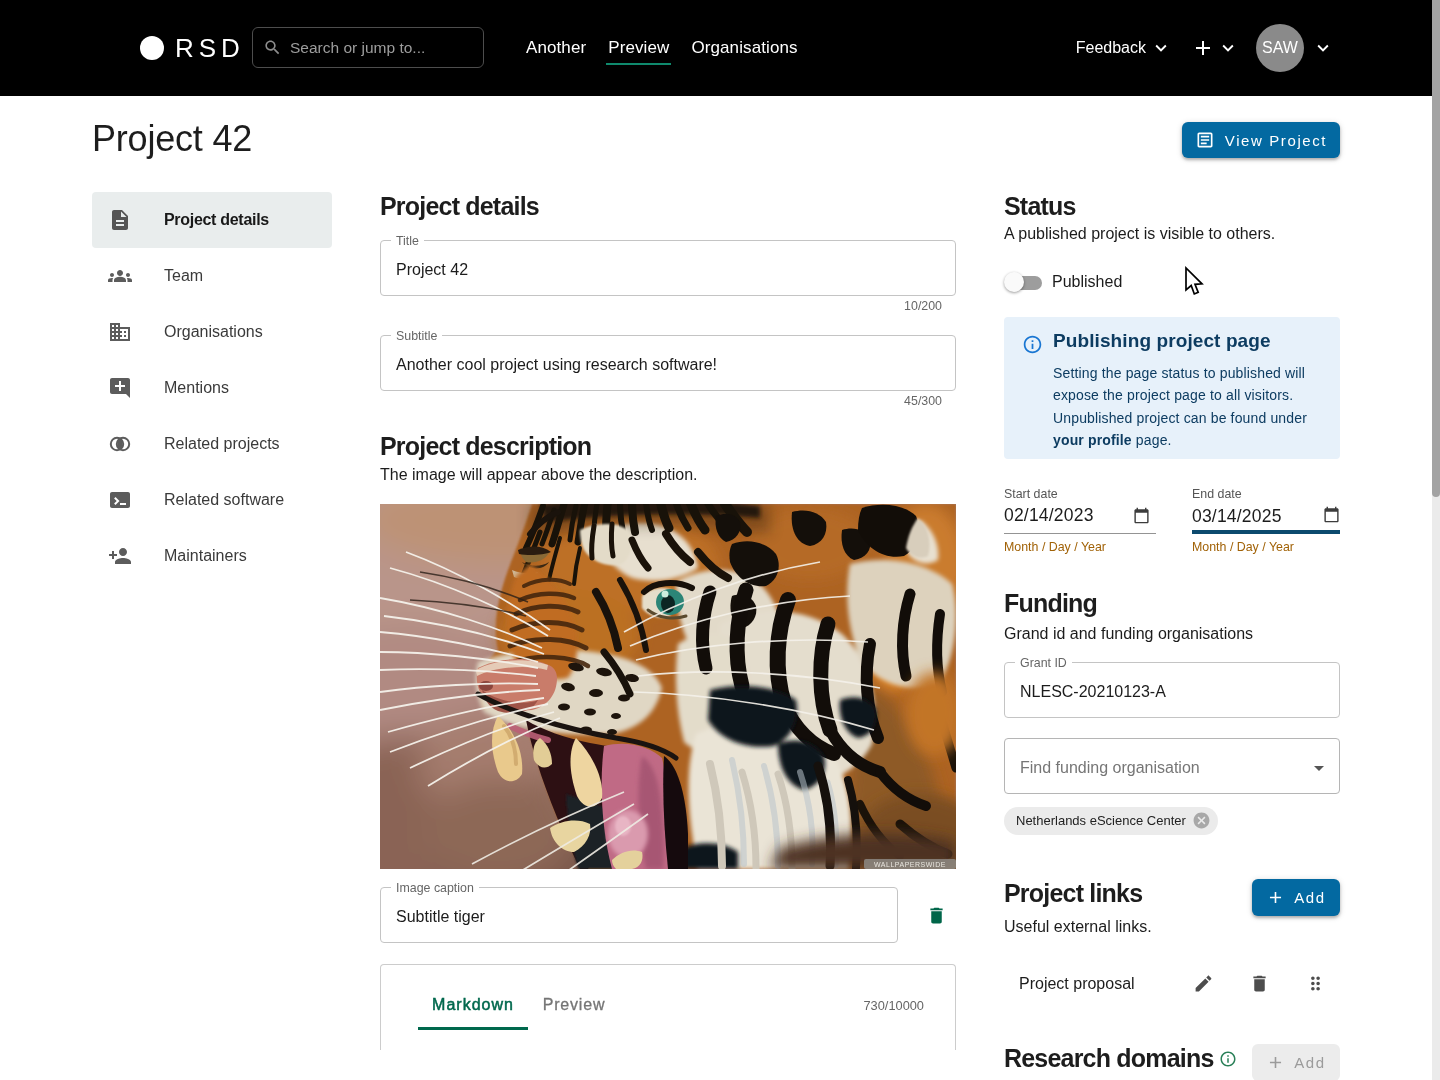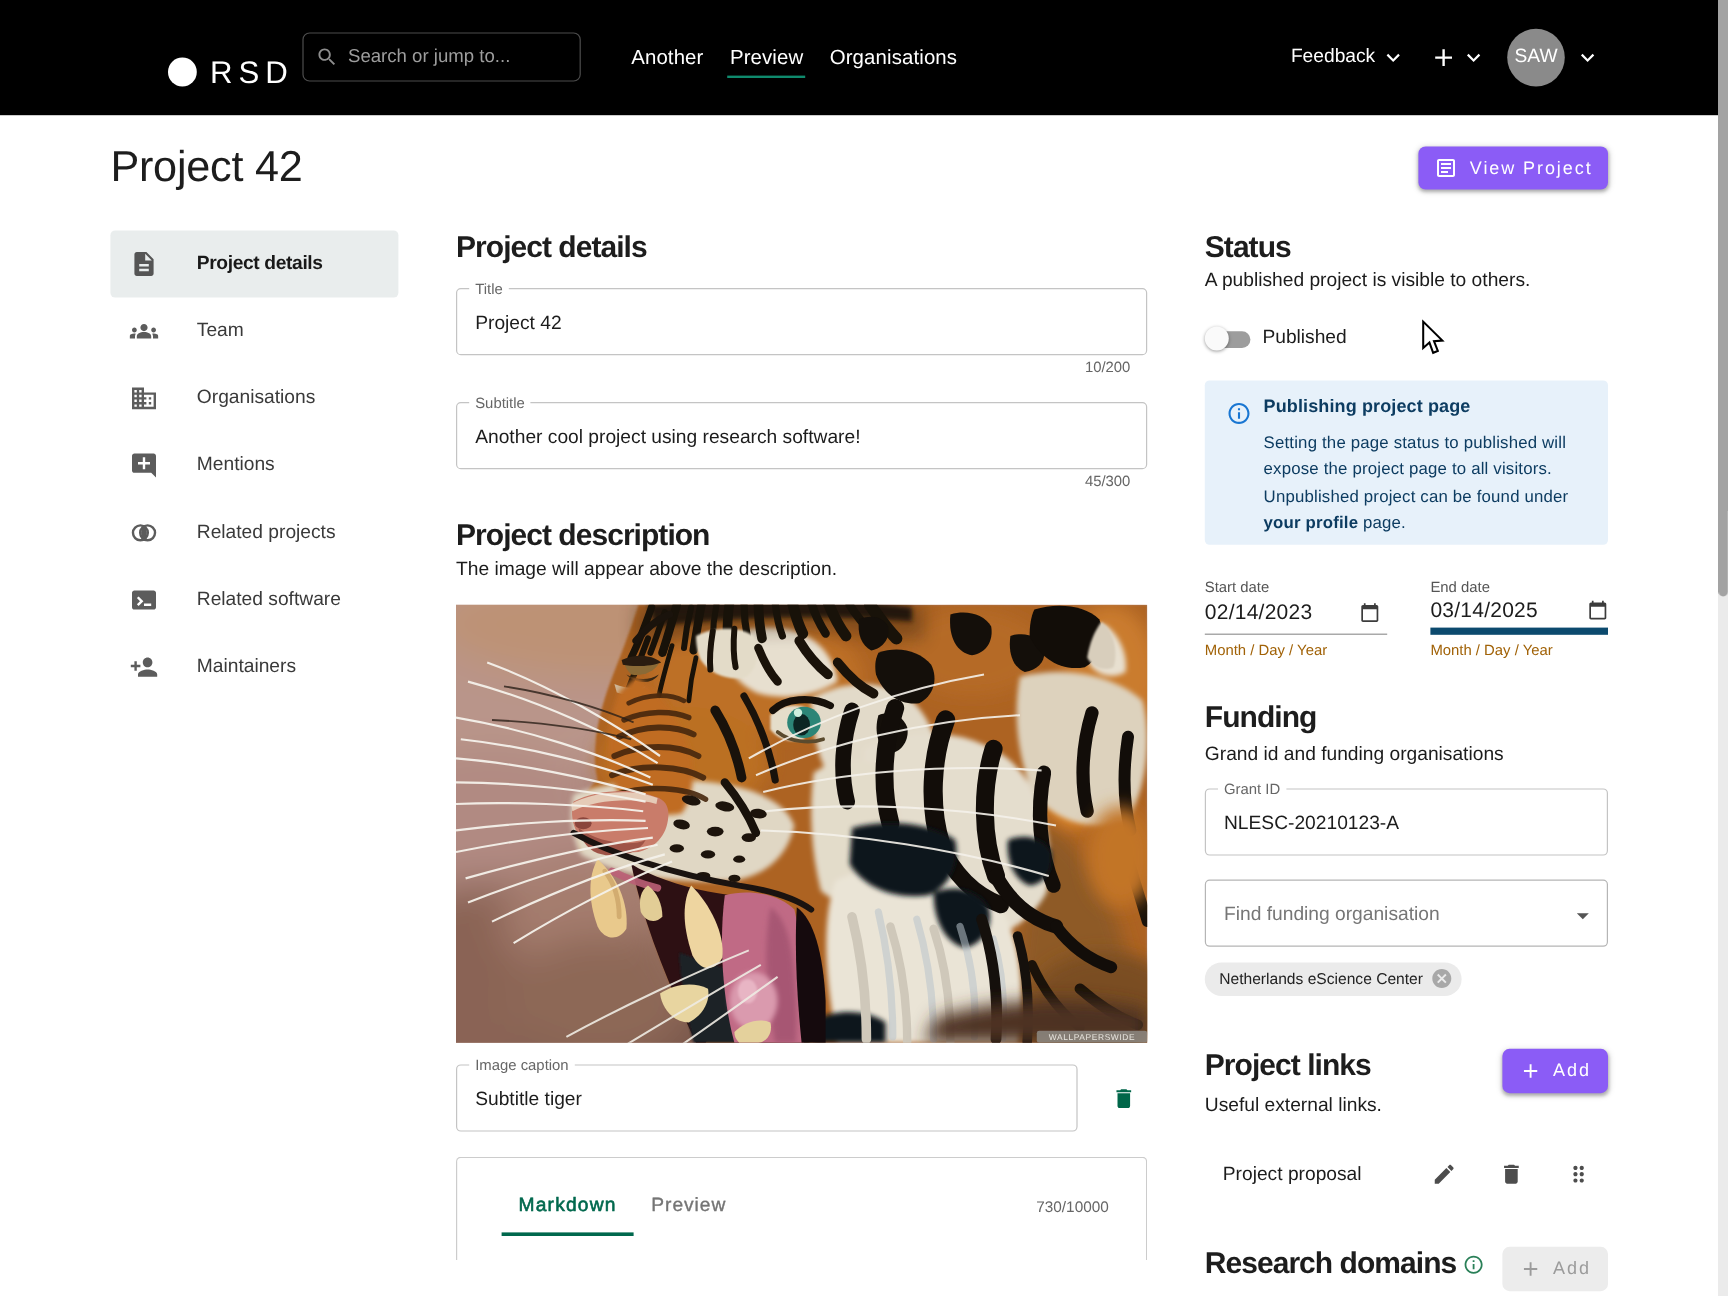--- a/index.html
+++ b/index.html
@@ -1,55 +1,55 @@
 <!DOCTYPE html>
 <html><head>
 <meta charset="utf-8">
 <style>
 * { margin:0; padding:0; box-sizing:border-box; }
 html,body { width:1440px; height:1080px; overflow:hidden; background:#fff;
   font-family:"Liberation Sans", sans-serif; }
 .hdr { height:96px; background:#000; position:relative; }
 .hdr-inner { width:1248px; margin:0 0 0 92px; height:96px; position:relative; }
-.logo { position:absolute; left:0; top:48px; display:flex; align-items:center;padding-left:48px; }
+.logo { position:absolute; left:0; top:36px; display:flex; align-items:center;padding-left:48px; }
 .logo-dot { width:24px; height:24px; border-radius:50%; background:#fff; }
 .logo-txt { color:#fff; font-size:26px; font-weight:400; letter-spacing:5px; margin-left:11px; line-height:24px; }
 .search { position:absolute; left:160px; top:27px; width:232px; height:41px; border:1px solid #4d4d4d; border-radius:6px; display:flex; align-items:center; padding:0 10px; color:#9d9d9d; font-size:15.5px; }
 .search svg { margin-right:8px; flex:none; }
 .nav { position:absolute; left:434px; top:0; height:96px; display:flex; align-items:center; gap:22px; }
 .nav a { color:#fff; font-size:17px; text-decoration:none; letter-spacing:0.1px; }
 .nav a.act { position:relative; }
 .nav a.act:after { content:""; position:absolute; left:-2px; right:-2px; bottom:-7px; height:2px; background:#0f8a6d; }
 .hdr-right { position:absolute; right:6px; top:0; height:96px; display:flex; align-items:center; color:#fff; }
 .avatar { width:48px; height:48px; border-radius:50%; background:#8a8a8a; color:#fff; display:flex; align-items:center; justify-content:center; font-size:16px; }
 .main { width:1248px; margin-left:92px; }
 .title-row { display:flex; justify-content:space-between; align-items:center; margin-top:15px; height:56px; }
 h1 { font-size:36px; font-weight:400; color:#1d1d1d; letter-spacing:-0.2px; }
-.btn { background:#8b5cf6; color:#fff; border:none; border-radius:6px; font-size:15px; letter-spacing:1.6px; display:inline-flex; align-items:center; justify-content:center; box-shadow:0 2px 3px rgba(0,0,0,.25), 0 1px 6px rgba(0,0,0,.15); font-family:inherit; }
+.btn { background:#0369a1; color:#fff; border:none; border-radius:6px; font-size:15px; letter-spacing:1.6px; display:inline-flex; align-items:center; justify-content:center; box-shadow:0 2px 3px rgba(0,0,0,.25), 0 1px 6px rgba(0,0,0,.15); font-family:inherit; }
 .btn-view { width:158px; height:36px; gap:10px; margin-top:2px; }
 .grid { display:grid; grid-template-columns:240px 576px 336px; gap:48px; margin-top:25px; }
 
 .snav .item { height:56px; display:flex; align-items:center; border-radius:4px; color:#3a3a3a; font-size:16px; }
 .snav .item svg { margin:0 32px 0 16px; flex:none; }
 .snav .item.sel { background:#e9eded; font-weight:700; letter-spacing:-0.3px; color:#191919; }
 
 h2 { font-size:25px; font-weight:700; color:#1d1d1d; letter-spacing:-0.8px; line-height:29px; }
 .fld { position:relative; border:1px solid #c4c4c4; border-radius:4px; height:56px; background:#fff; }
 .fld .lbl { position:absolute; top:-7px; left:10px; background:#fff; padding:0 5px; font-size:12.4px; color:#666; line-height:14px; }
 .fld .val { position:absolute; left:15px; top:20px; font-size:16px; color:#1c1c1c; }
 .cnt { text-align:right; font-size:12.4px; color:#666; margin:3px 14px 0 0; line-height:14px; }
 .muted { font-size:16px; color:#1c1c1c; line-height:22px; }
 
 .sw { position:relative; width:38px; height:22px; flex:none; }
 .sw .track { position:absolute; left:4px; top:5px; width:34px; height:14px; border-radius:7px; background:#9d9d9d; }
 .sw .thumb { position:absolute; left:0; top:1px; width:20px; height:20px; border-radius:50%; background:#fafafa; box-shadow:0 1px 3px rgba(0,0,0,.4); }
 
 .alert { background:#e7f1fa; border-radius:4px; padding:11px 16px 7px 18px; display:flex; }
 .alert .atxt { color:#0d3c61; font-size:14px; margin-left:10px; }
-.alert .atitle { font-weight:700; font-size:15px; margin-top:2px; margin-bottom:10px; letter-spacing:0.1px; }
+.alert .atitle { font-weight:700; font-size:19px; margin-top:2px; margin-bottom:10px; letter-spacing:0.1px; }
 .alert p { line-height:22.4px; letter-spacing:0.15px; }
 .chip { display:inline-flex; align-items:center; background:#ebebeb; border-radius:15px; height:28px; padding:0 7px 0 12px; font-size:13px; color:#222; }
 .dlbl { font-size:12.4px; color:#555; line-height:15px; }
 .dhlp { font-size:12.4px; color:#a16207; margin-top:6px; line-height:15px; }
 .dval { font-size:17.5px; color:#1c1c1c; letter-spacing:0.2px; }
 </style>
 </head>
 <body>
 <div class="hdr">
   <div class="hdr-inner">
@@ -438,21 +438,21 @@
           <div style="display:flex; align-items:center; justify-content:space-between; border-bottom:1px solid #949494; padding:4px 6px 7px 0; height:32px;">
             <span class="dval">02/14/2023</span>
             <svg width="17" height="17" viewBox="0 0 24 24" fill="#3c3c3c">
                 <path d="M20 3h-1V1h-2v2H7V1H5v2H4c-1.1 0-2 .9-2 2v16c0 1.1.9 2 2 2h16c1.1 0 2-.9 2-2V5c0-1.1-.9-2-2-2zm0 18H4V8h16v13z"></path>
               </svg>
           </div>
           <div class="dhlp">Month / Day / Year</div>
         </div>
         <div style="width:148px;">
           <div class="dlbl">End date</div>
-          <div style="display:flex; align-items:center; justify-content:space-between; border-bottom:6px solid #0c4a6e; padding:4px 0px 7px 0; height:32px;">
+          <div style="display:flex; align-items:flex-start; justify-content:space-between; border-bottom:4px solid #0c4a6e; padding:4px 0px 7px 0; height:32px;">
             <span class="dval">03/14/2025</span>
             <svg width="17" height="17" viewBox="0 0 24 24" fill="#3c3c3c">
                 <path d="M20 3h-1V1h-2v2H7V1H5v2H4c-1.1 0-2 .9-2 2v16c0 1.1.9 2 2 2h16c1.1 0 2-.9 2-2V5c0-1.1-.9-2-2-2zm0 18H4V8h16v13z"></path>
               </svg>
           </div>
           <div class="dhlp">Month / Day / Year</div>
         </div>
       </div>
       <h2 style="margin-top:34px;">Funding</h2>
       <div class="muted" style="margin-top:5px;">Grand id and funding organisations</div>

